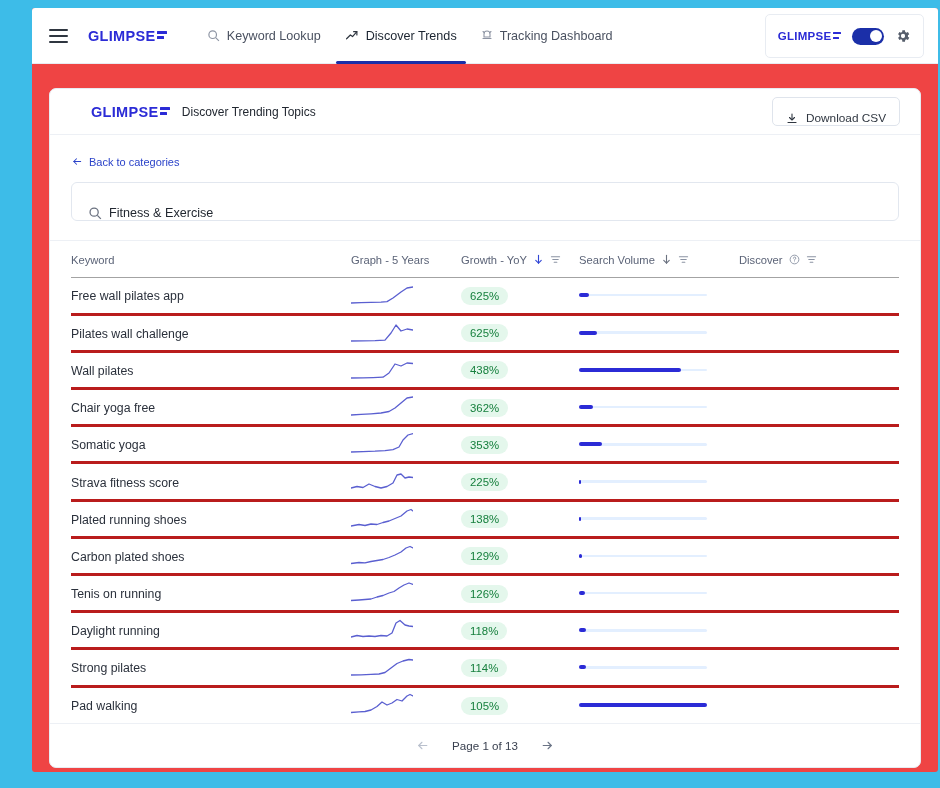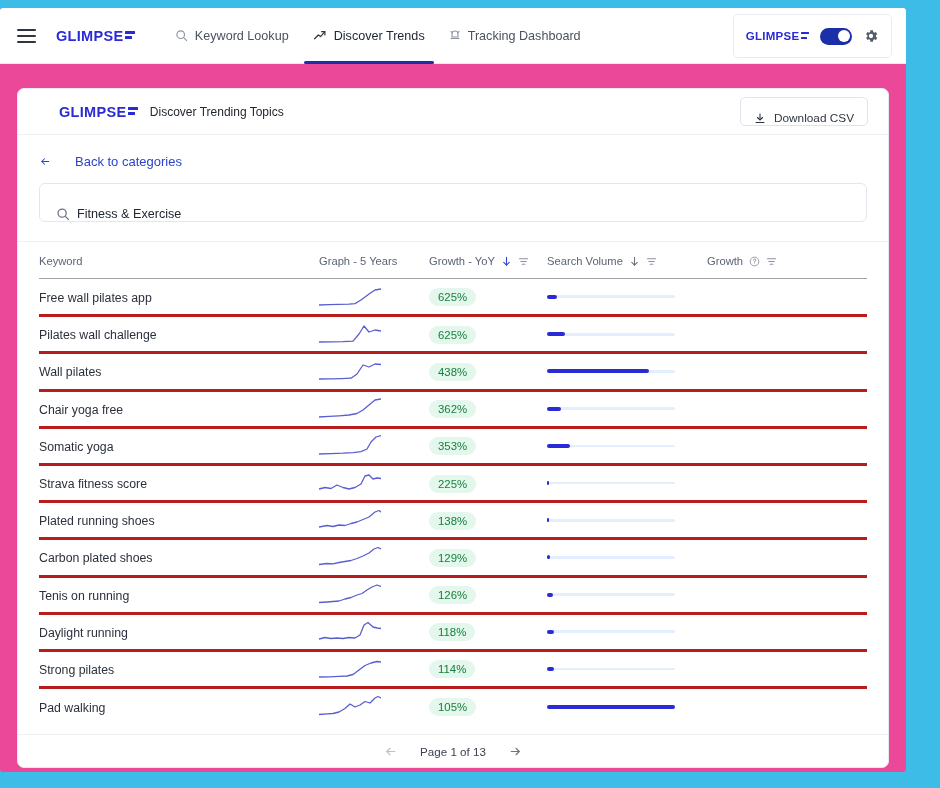--- a/index.html
+++ b/index.html
@@ -4,23 +4,23 @@
 <style>
   * { box-sizing: border-box; margin: 0; padding: 0; }
   html, body {
     width: 940px; height: 788px;
     font-family: "Liberation Sans", sans-serif;
     background: #3dbce8;
     overflow: hidden;
   }
   .outer-frame {
     position: absolute;
-    left: 0; top: 8px;
+    left: 32px; top: 8px;
     width: 906px; height: 764px;
-    background: #ec4899;
+    background: #ef4444;
     border-radius: 3px;
     overflow: hidden;
   }
   
   .topnav {
     height: 56px;
     background: #ffffff;
     display: flex;
     align-items: center;
     position: relative;
@@ -110,22 +110,22 @@
     margin-left: auto;
     display: flex; align-items: flex-end; gap: 8px;
     height: 29px; padding: 0 13px;
     border: 1px solid #dfe4ec; border-radius: 5px;
     background: #fff;
     font-size: 11.8px; color: #2f3640;
     cursor: pointer;
   }
   .search-zone { padding: 18px 21px 19px 21px; border-bottom: 1px solid #edf0f5; flex: none; }
   .back-link {
-    display: inline-flex; align-items: center; gap: 24px;
-    font-size: 13px; color: #2b43c9; cursor: pointer; margin-bottom: 14px;
+    display: inline-flex; align-items: center; gap: 6px;
+    font-size: 11px; color: #2b43c9; cursor: pointer; margin-bottom: 14px;
   }
   .searchbar {
     height: 39px;
     border: 1px solid #e2e7ef; border-radius: 6px;
     background: #fff;
     display: flex; align-items: flex-end;
     padding: 0 16px; gap: 7px;
   }
   .searchbar input {
     border: none; outline: none; flex: 1;
@@ -162,21 +162,21 @@
     width: 128px; height: 2.6px; border-radius: 2px;
     background: #e3efff; position: relative;
   }
   .bar-fill {
     position: absolute; left: 0; top: -0.7px;
     height: 4px; border-radius: 2px; background: #2b2bd6;
     min-width: 2px;
   }
   
   .pager {
-    height: 33px; flex: none;
+    height: 44px; flex: none;
     border-top: 1px solid #edf0f5;
     display: flex; align-items: center; justify-content: center; gap: 22px;
     font-size: 11.6px; color: #3a4150;
   }
   .pager .arrow { color: #b9c0cd; cursor: pointer; display: flex; }
   .pager .arrow.on { color: #6b7486; }
   .ico { display: inline-flex; align-items: center; justify-content: center; }
 </style>
 </head>
 <body>
@@ -346,21 +346,21 @@
                     <svg width="11" height="11" viewBox="0 0 24 24" stroke="#8b93a3" stroke-width="2.2" stroke-linecap="round">
                         <line x1="3" y1="6" x2="21" y2="6"></line>
                         <line x1="6" y1="12" x2="18" y2="12"></line>
                         <line x1="9" y1="18" x2="15" y2="18"></line>
                       </svg>
                   </span>
                 </div>
               </th>
               <th>
                 <div class="hcell">
-                  <span>Growth</span>
+                  <span>Discover</span>
                   <span class="ico">
                     <svg width="11" height="11" viewBox="0 0 24 24" fill="none" stroke="#8b93a3" stroke-width="2">
                         <circle cx="12" cy="12" r="9.5"></circle>
                         <path d="M9.6 9.2a2.6 2.6 0 1 1 3.2 2.6c-.6.2-.8.6-.8 1.2v.6" stroke-linecap="round"></path>
                         <circle cx="12" cy="17" r="1" fill="#8b93a3" stroke="none"></circle>
                       </svg>
                   </span>
                   <span class="ico">
                     <svg width="11" height="11" viewBox="0 0 24 24" stroke="#8b93a3" stroke-width="2.2" stroke-linecap="round">
                         <line x1="3" y1="6" x2="21" y2="6"></line>

